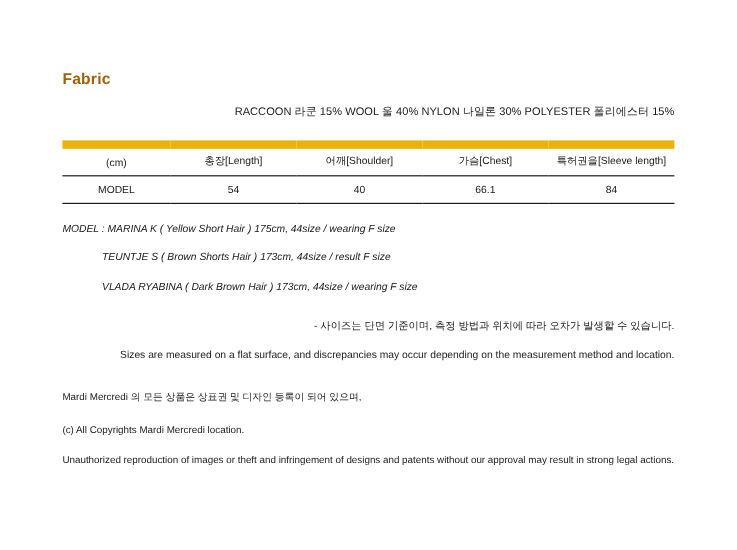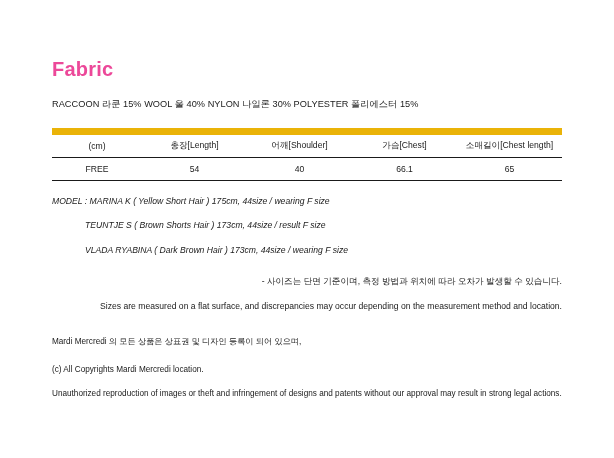--- a/index.html
+++ b/index.html
@@ -15,34 +15,35 @@
     overflow: hidden;
   }
   .page {
     position: relative;
     width: 614px;
     height: 458px;
     box-sizing: border-box;
     padding: 0 52px;
   }
   .section-title {
-    font-size: 20px;
+    font-size: 13px;
     font-weight: 700;
     letter-spacing: 0.2px;
-    color: #ec4899;
+    color: #a16207;
   }
   #fabric-title {
     margin-top: 58px;
   }
   .fabric-line {
     margin-top: 14px;
     font-size: 9.2px;
     color: #1a1a1a;
     letter-spacing: 0.05px;
     white-space: nowrap;
+    text-align: right;
   }
   #size-title {
     margin-top: 32px;
   }
   table.size-table {
     margin-top: 17px;
     width: 510px;
     border-collapse: collapse;
     table-layout: fixed;
   }
@@ -116,30 +117,30 @@
   <p class="fabric-line">RACCOON 라쿤 15%  WOOL 울 40%  NYLON 나일론 30%  POLYESTER 폴리에스터 15%</p>
 
 
   <table class="size-table">
     <thead>
       <tr>
         <th>(cm)</th>
         <th>총장[Length]</th>
         <th>어깨[Shoulder]</th>
         <th>가슴[Chest]</th>
-        <th>소매길이[Chest length]</th>
+        <th>특허권을[Sleeve length]</th>
       </tr>
     </thead>
     <tbody>
       <tr>
-        <td>FREE</td>
+        <td>MODEL</td>
         <td>54</td>
         <td>40</td>
         <td>66.1</td>
-        <td>65</td>
+        <td>84</td>
       </tr>
     </tbody>
   </table>
 
   <div class="models">
     <p class="model-line">MODEL : MARINA K ( Yellow Short Hair ) 175cm, 44size / wearing F size</p>
     <p class="model-line indent">TEUNTJE S ( Brown Shorts Hair ) 173cm, 44size / result F size</p>
     <p class="model-line indent">VLADA RYABINA ( Dark Brown Hair ) 173cm, 44size / wearing F size</p>
   </div>
 

